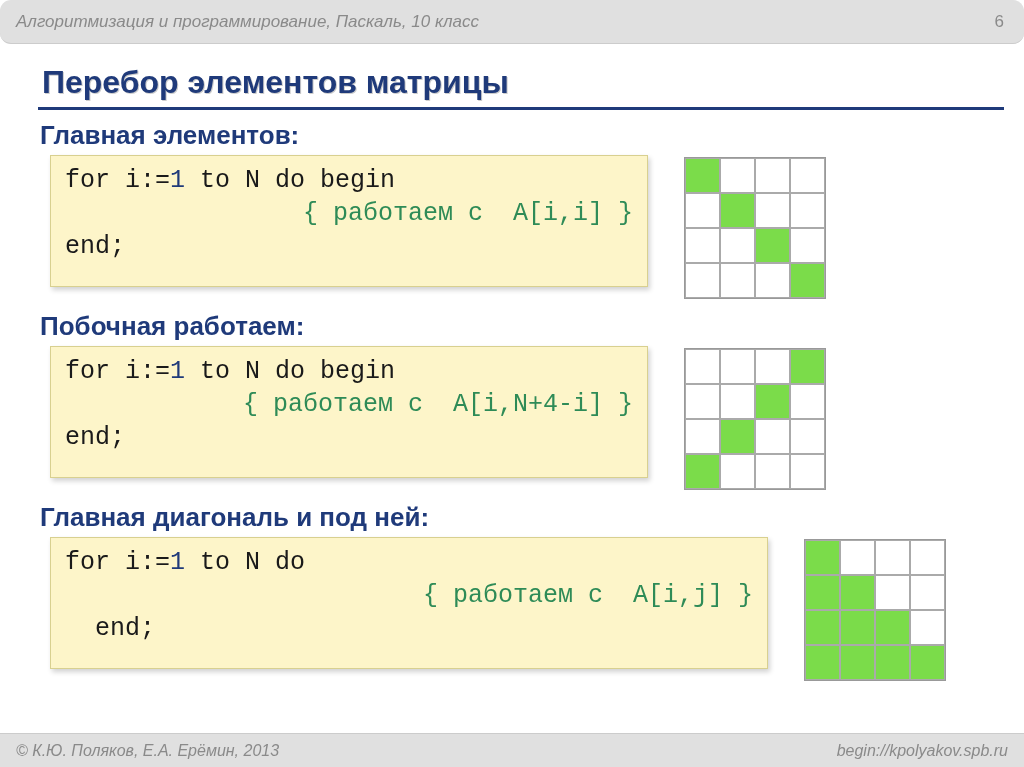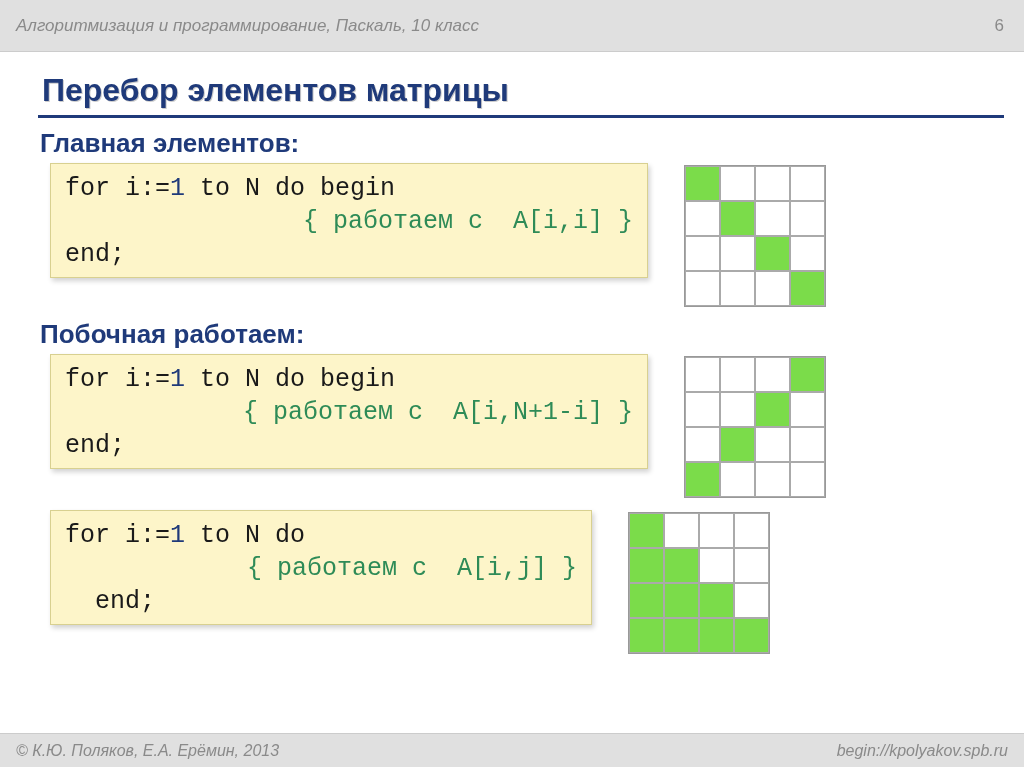--- a/index.html
+++ b/index.html
@@ -5,27 +5,28 @@
   * { box-sizing: border-box; margin: 0; padding: 0; }
   body {
     width: 1024px;
     height: 767px;
     font-family: Arial, sans-serif;
     background: #fff;
     position: relative;
     overflow: hidden;
   }
   .header-bar {
-    height: 52px;
+    height: 44px;
     background: #e0e0e0;
     border-bottom: 1px solid #ccc;
     display: flex;
     align-items: center;
     justify-content: space-between;
     padding: 0 16px;
+    border-radius: 11px;
   }
   .header-title {
     font-style: italic;
     color: #8a8a8a;
     font-size: 17px;
   }
   .page-number {
     color: #8a8a8a;
     font-size: 17px;
     margin-right: 4px;
@@ -55,21 +56,21 @@
     margin-bottom: 4px;
   }
   .row {
     display: flex;
     align-items: flex-start;
     gap: 36px;
   }
   .code-block {
     background: #fdf5c9;
     border: 1px solid #d8d090;
-    padding: 8px 14px 6px 14px;
+    padding: 8px 14px 23px 14px;
     font-family: "Courier New", monospace;
     font-size: 25px;
     line-height: 1.32;
     box-shadow: 2px 3px 5px rgba(0,0,0,0.18);
     margin-left: 10px;
   }
   .code-block .kw { color: #1a1a1a; }
   .code-block .num { color: #1f3a7a; }
   .code-block .comment { color: #2e8b57; text-align: right; }
   .matrix {
@@ -152,21 +153,21 @@
           <div class="cell fill"></div>
         </div>
     </div>
   </div>
 
   <div class="section">
     <div class="section-label">Побочная работаем:</div>
     <div class="row">
       <div class="code-block" style="width:598px;">
         <div><span class="kw">for i:=</span><span class="num">1</span><span class="kw"> to N do begin</span></div>
-        <div class="comment" style="white-space:pre;">  { работаем с  A[i,N+1-i] }</div>
+        <div class="comment" style="white-space:pre;">  { работаем с  A[i,N+4-i] }</div>
         <div class="kw">end;</div>
       </div>
       <div class="matrix">
           <div class="cell"></div>
           <div class="cell"></div>
           <div class="cell"></div>
           <div class="cell fill"></div>
           <div class="cell"></div>
           <div class="cell"></div>
           <div class="cell fill"></div>
@@ -177,22 +178,23 @@
           <div class="cell"></div>
           <div class="cell fill"></div>
           <div class="cell"></div>
           <div class="cell"></div>
           <div class="cell"></div>
         </div>
     </div>
   </div>
 
   <div class="section">
+    <div class="section-label">Главная диагональ и под ней:</div>
     <div class="row">
-      <div class="code-block" style="width:542px;">
+      <div class="code-block" style="width:718px;">
         <div><span class="kw">for i:=</span><span class="num">1</span><span class="kw"> to N do</span></div>
         <div class="comment" style="white-space:pre;">    { работаем с  A[i,j] }</div>
         <div class="kw" style="white-space:pre;">  end;</div>
       </div>
       <div class="matrix">
           <div class="cell fill"></div>
           <div class="cell"></div>
           <div class="cell"></div>
           <div class="cell"></div>
           <div class="cell fill"></div>

